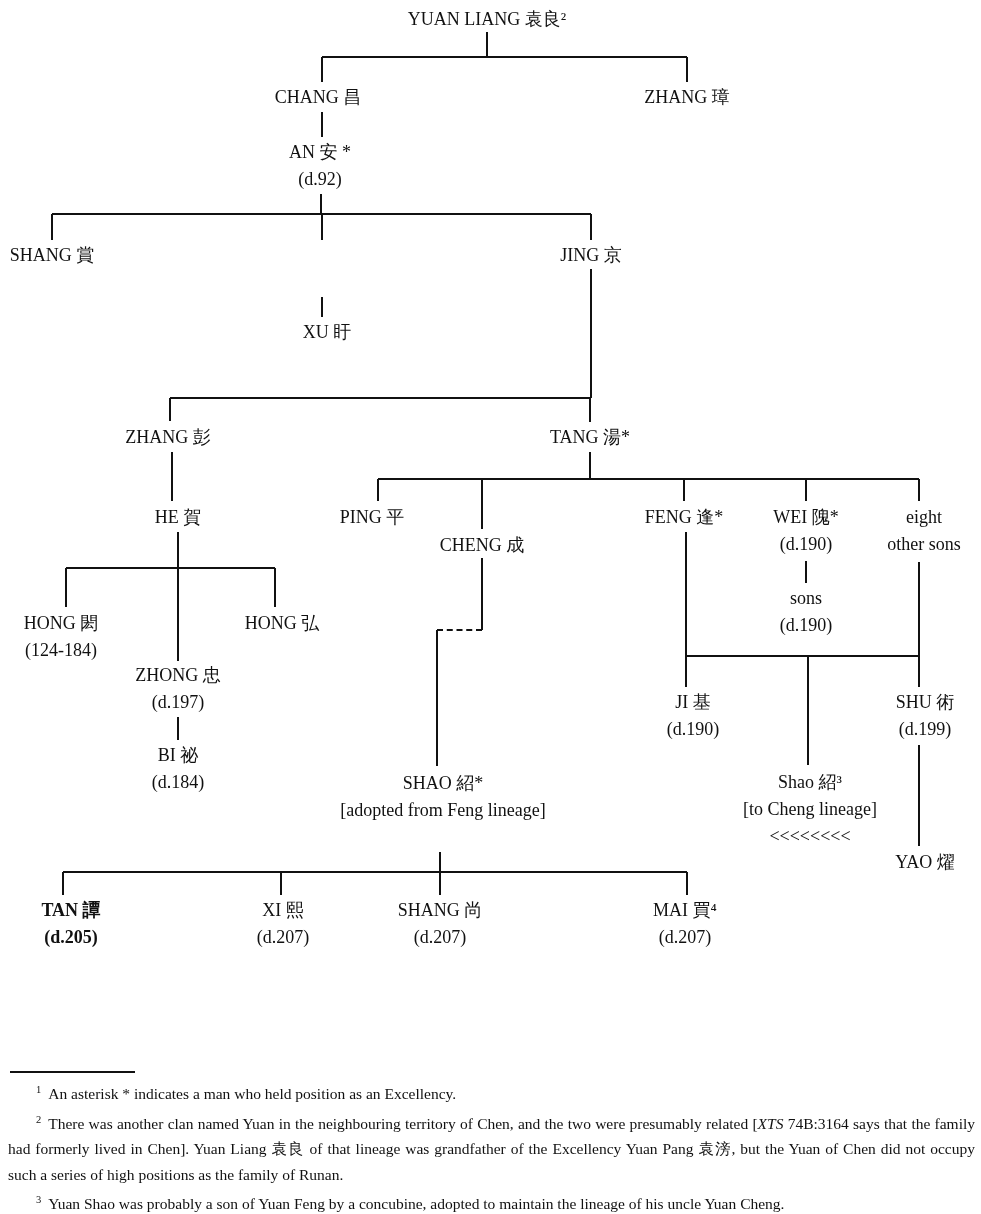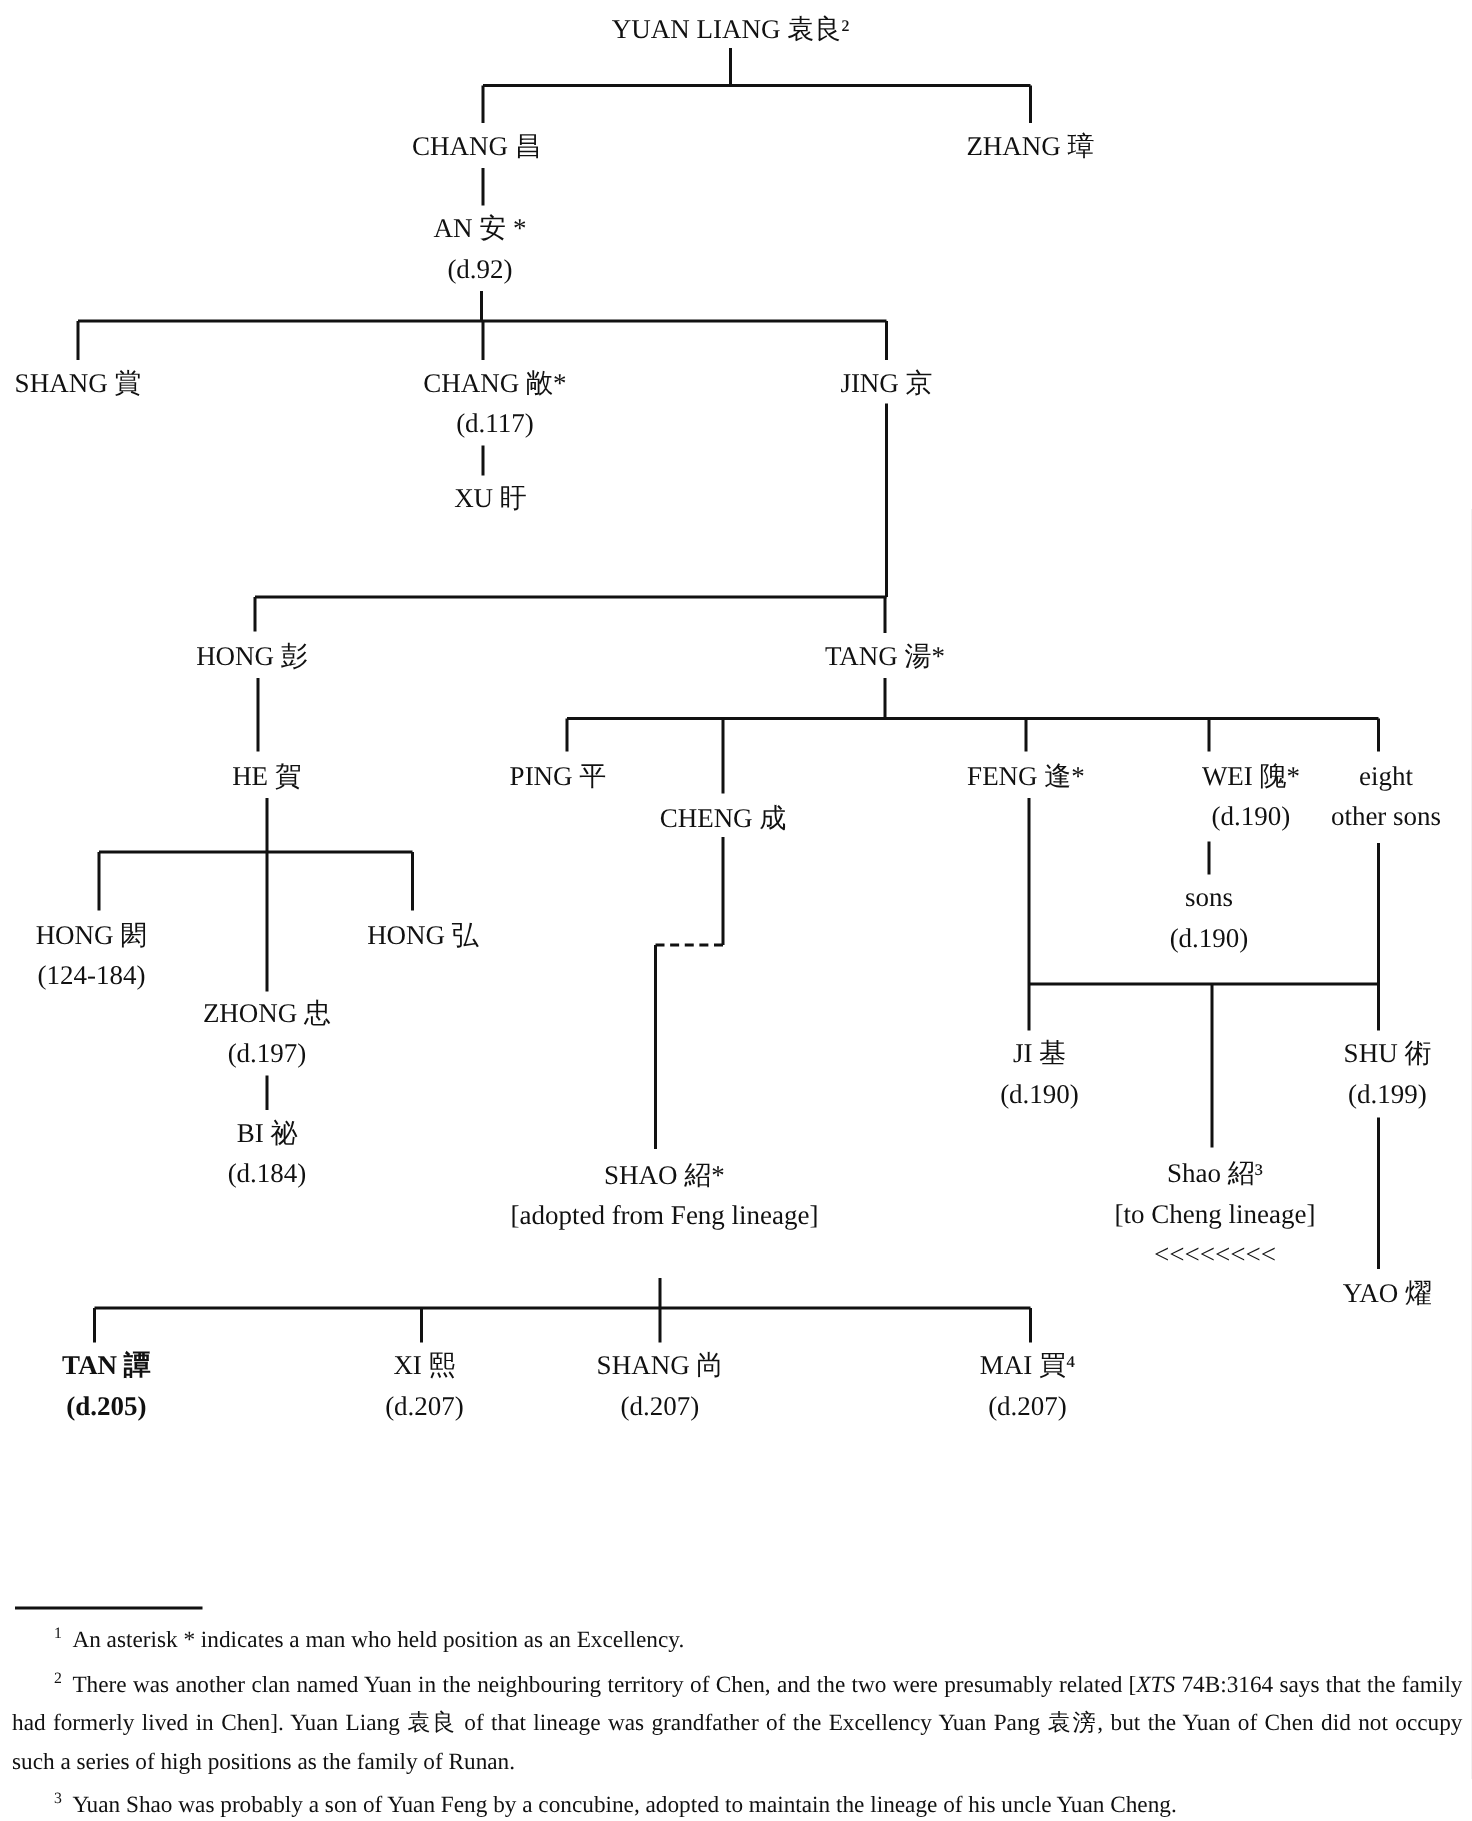--- a/index.html
+++ b/index.html
@@ -48,49 +48,45 @@
     <div class="node" style="left: 687px; top: 84px;">
       <div class="nline">ZHANG 璋</div>
     </div>
     <div class="node" style="left: 320px; top: 139px; text-align: center;">
       <div class="nline">AN 安 *</div>
       <div class="nline">(d.92)</div>
     </div>
     <div class="node" style="left: 52px; top: 242px;">
       <div class="nline">SHANG 賞</div>
     </div>
-    <div class="node" style="left: 330px; top: 242px;">
-      <div class="nline">CHANG 敞*</div>
-      <div class="nline">(d.117)</div>
-    </div>
     <div class="node" style="left: 591px; top: 242px;">
       <div class="nline">JING 京</div>
     </div>
     <div class="node" style="left: 327px; top: 319px;">
       <div class="nline">XU 盱</div>
     </div>
     <div class="node" style="left: 168px; top: 424px;">
-      <div class="nline">HONG 彭</div>
+      <div class="nline">ZHANG 彭</div>
     </div>
     <div class="node" style="left: 590px; top: 424px;">
       <div class="nline">TANG 湯*</div>
     </div>
     <div class="node" style="left: 178px; top: 504px;">
       <div class="nline">HE 賀</div>
     </div>
     <div class="node" style="left: 372px; top: 504px;">
       <div class="nline">PING 平</div>
     </div>
     <div class="node" style="left: 482px; top: 532px;">
       <div class="nline">CHENG 成</div>
     </div>
     <div class="node" style="left: 684px; top: 504px;">
       <div class="nline">FENG 逢*</div>
     </div>
-    <div class="node" style="left: 806px; top: 504px; margin-left: 28px;">
+    <div class="node" style="left: 806px; top: 504px;">
       <div class="nline">WEI 隗*</div>
       <div class="nline">(d.190)</div>
     </div>
     <div class="node" style="left: 924px; top: 504px;">
       <div class="nline">eight</div>
       <div class="nline">other sons</div>
     </div>
     <div class="node" style="left: 61px; top: 610px;">
       <div class="nline">HONG 閎</div>
       <div class="nline">(124-184)</div>

